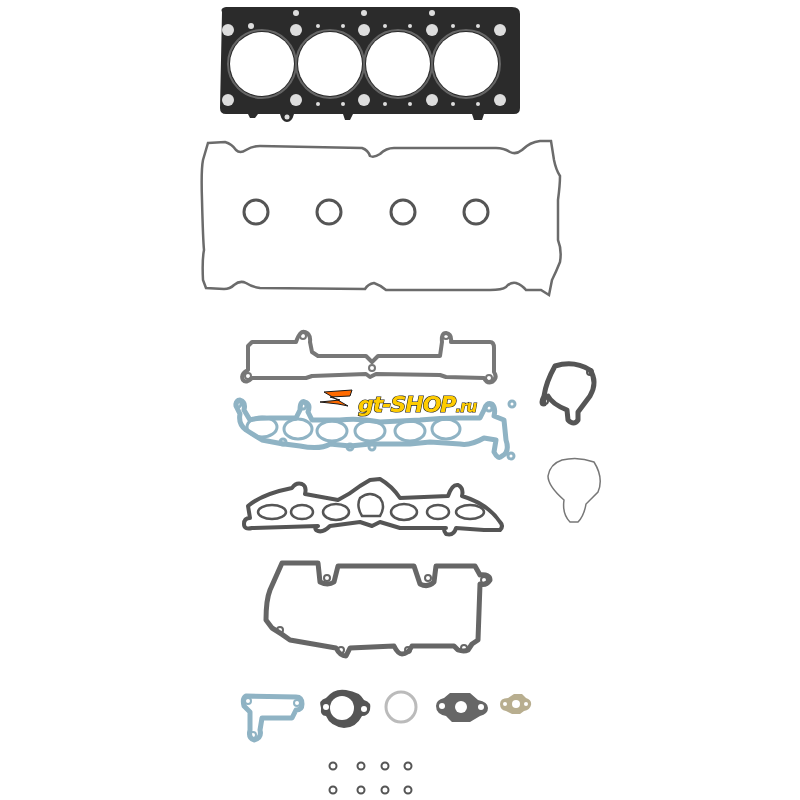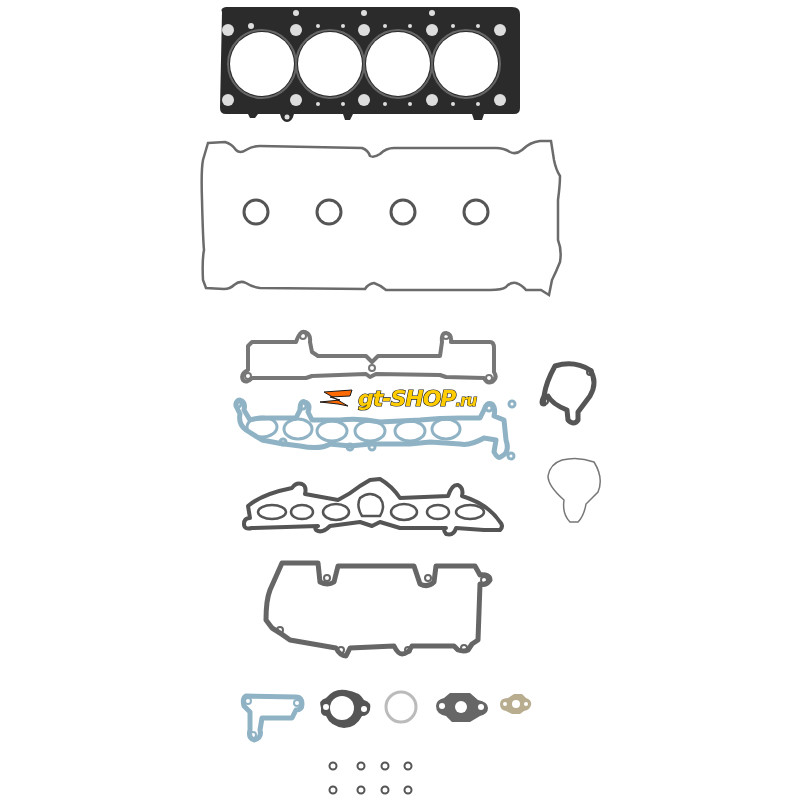--- a/index.html
+++ b/index.html
@@ -1,19 +1,19 @@
 <!DOCTYPE html>
 <html><head>
 <meta charset="utf-8">
 <style>
   html,body{margin:0;padding:0;background:#ffffff;}
   body{width:800px;height:800px;position:relative;overflow:hidden;font-family:"Liberation Sans",sans-serif;}
   #stage{position:absolute;left:0;top:0;width:800px;height:800px;}
   .wm{position:absolute;left:322px;top:384px;width:180px;height:30px;}
-  .wm-text{position:absolute;left:36px;top:0;font-family:"DejaVu Sans",sans-serif;font-weight:bold;font-style:italic;font-size:22px;letter-spacing:-1px;line-height:30px;white-space:nowrap;}
+  .wm-text{position:absolute;left:36px;top:0;font-family:"DejaVu Sans",sans-serif;font-weight:bold;font-style:italic;font-size:22px;letter-spacing:-1px;line-height:42px;white-space:nowrap;}
   .wm-main{color:#ffcc00;-webkit-text-stroke:1.2px #1a1a1a;paint-order:stroke fill;}
   .wm-ru{color:#ffcc00;font-size:15px;-webkit-text-stroke:1px #1a1a1a;paint-order:stroke fill;}
 </style>
 </head>
 <body>
 
 <div id="stage">
 <svg width="800" height="800" viewBox="0 0 800 800" xmlns="http://www.w3.org/2000/svg">
 
   <g>

